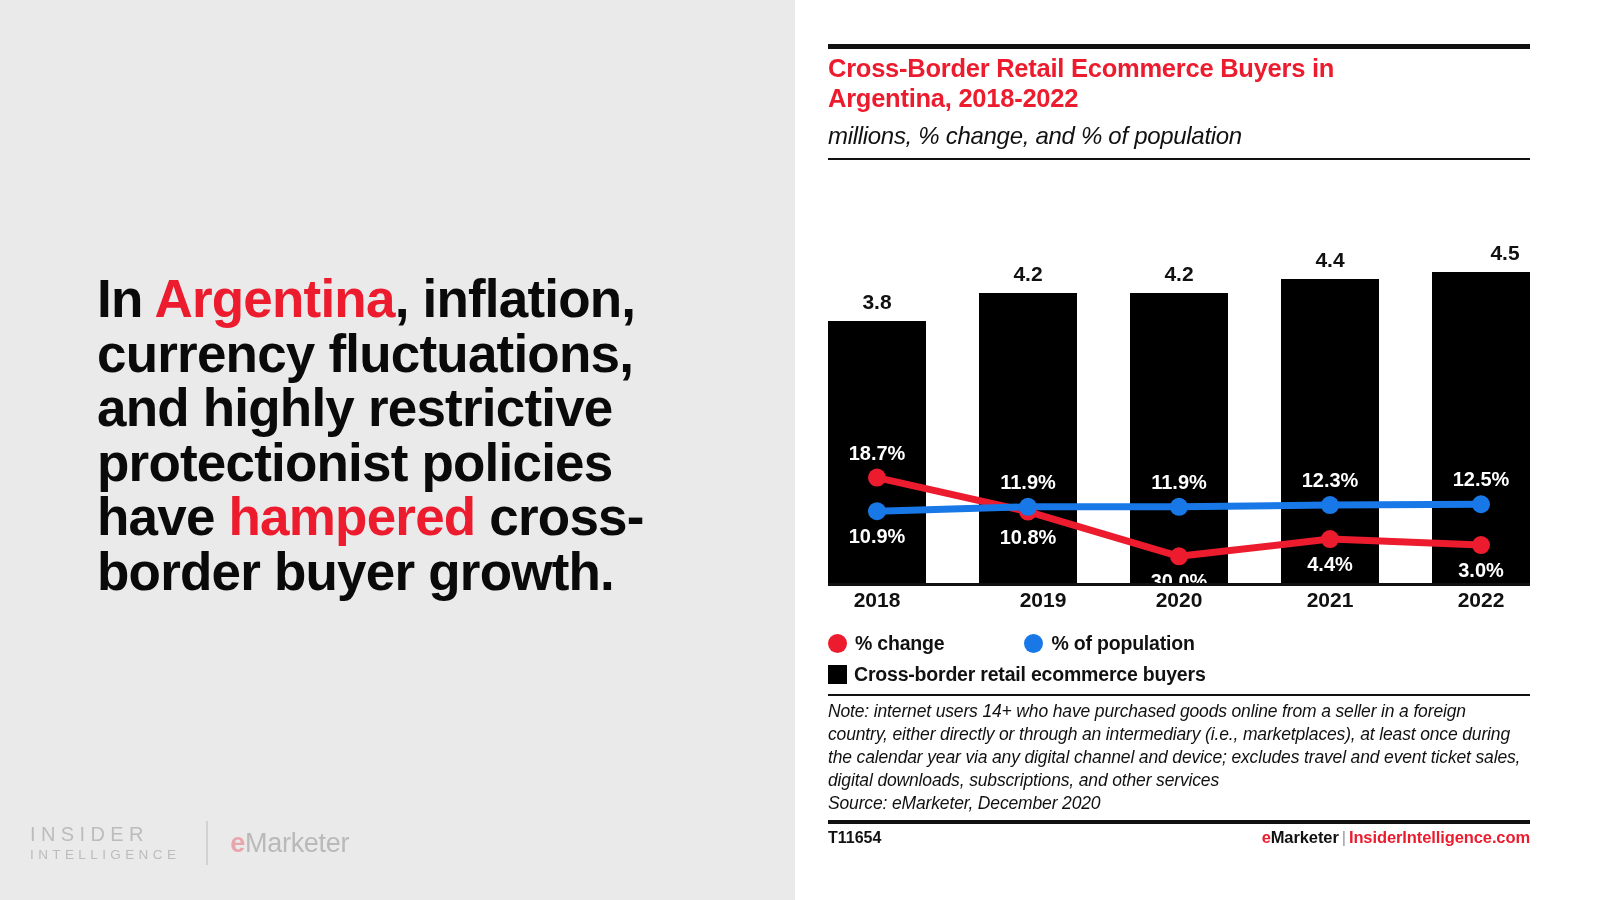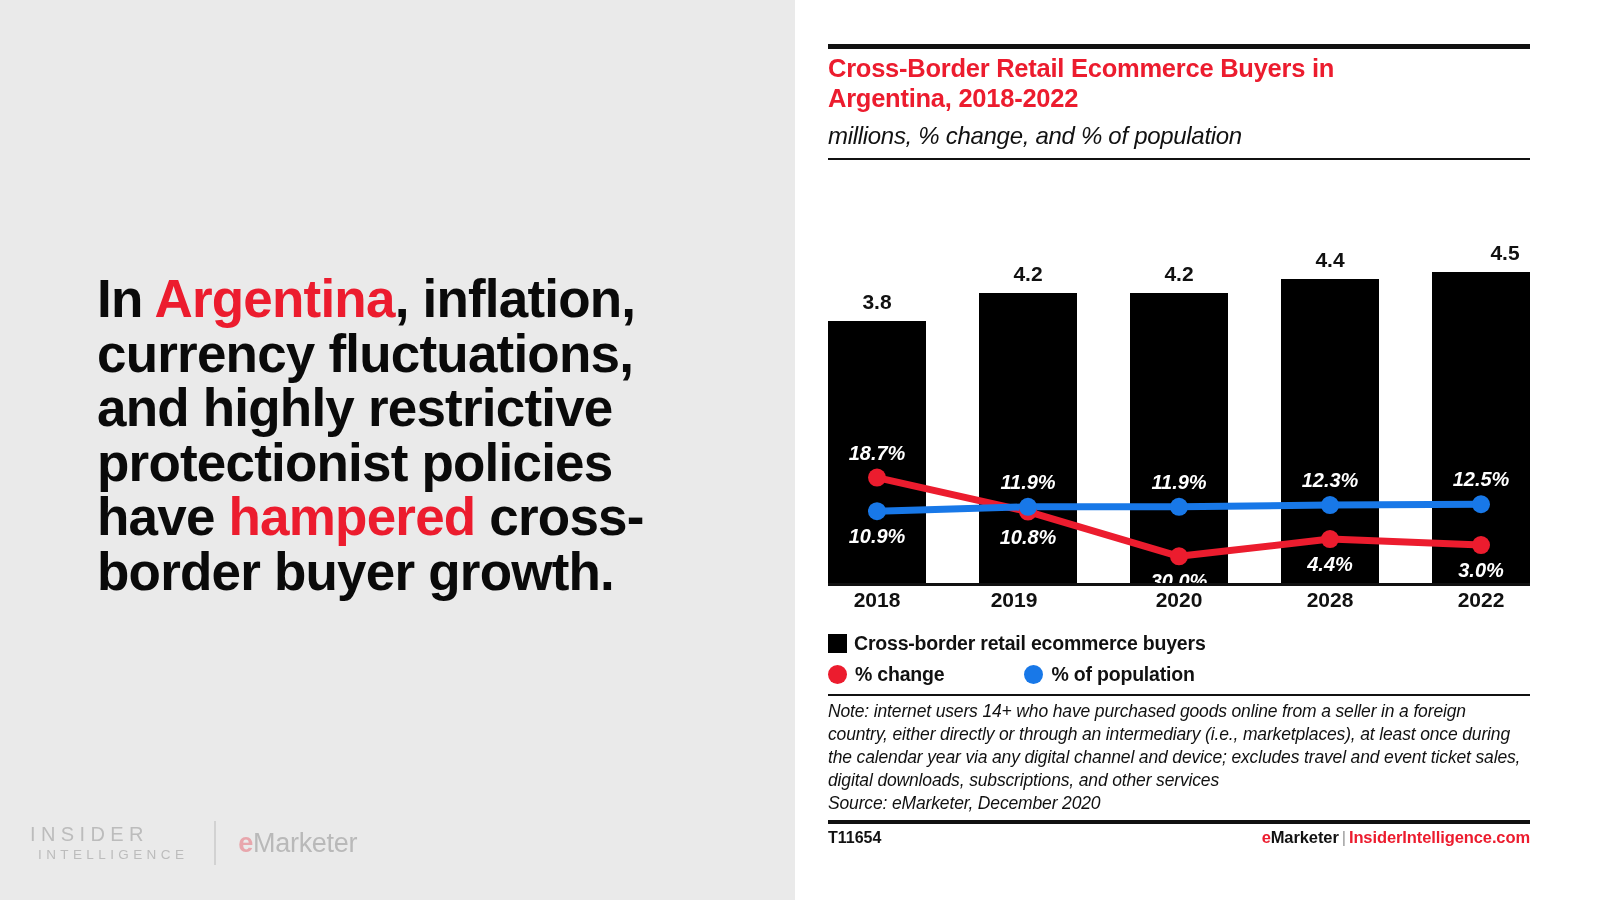--- a/index.html
+++ b/index.html
@@ -61,21 +61,20 @@
     font-size: 20px;
     letter-spacing: 5.4px;
     line-height: 1.25;
     font-weight: 400;
   }
   .brand-insider .ln2 {
     font-size: 13.5px;
     letter-spacing: 4.4px;
     line-height: 1.25;
     font-weight: 400;
-    margin-left: 8px;
   }
   .brand-divider {
     width: 2px;
     height: 44px;
     background: #d2d2d2;
     margin: 0 22px 0 26px;
   }
   .brand-emarketer {
     font-size: 27px;
     font-weight: 500;
@@ -197,21 +196,20 @@
     overflow: visible;
   }
   .pt-label {
     position: absolute;
     width: 120px;
     text-align: center;
     font-size: 20px;
     font-weight: bold;
     color: #ffffff;
     white-space: nowrap;
-    font-style: italic;
   }
 
   
   .legend {
     position: absolute;
     left: 0;
     top: 628px;
     width: 702px;
   }
   .legend-row {
@@ -358,42 +356,42 @@
             <div class="pt-label" style="left: 593px; top: 379.1px;">3.0%</div>
             <div class="pt-label" style="left: -11px; top: 345.13px;">10.9%</div>
             <div class="pt-label" style="left: 140px; top: 290.83px;">11.9%</div>
             <div class="pt-label" style="left: 291px; top: 290.83px;">11.9%</div>
             <div class="pt-label" style="left: 442px; top: 289.11px;">12.3%</div>
             <div class="pt-label" style="left: 593px; top: 288.25px;">12.5%</div>
           </div>
         <div class="axisline"></div>
         <div class="xlabels" id="xlabels">
             <div class="xlabel" style="left: 0px;">2018</div>
-            <div class="xlabel" style="left: 137px;">2019</div>
+            <div class="xlabel" style="left: 166px;">2019</div>
             <div class="xlabel" style="left: 302px;">2020</div>
-            <div class="xlabel" style="left: 453px;">2028</div>
+            <div class="xlabel" style="left: 453px;">2021</div>
             <div class="xlabel" style="left: 604px;">2022</div>
           </div>
       </div>
 
       <div class="legend">
+        <div class="legend-row">
+          <div class="legend-item">
+            <span class="lg-swatch-dot" style="background:#ec1c2e"></span>
+            <span class="lg-text">% change</span>
+          </div>
+          <div class="legend-item pop">
+            <span class="lg-swatch-dot" style="background:#1878e8"></span>
+            <span class="lg-text">% of population</span>
+          </div>
+        </div>
         <div class="legend-row">
           <div class="legend-item">
             <span class="lg-swatch-sq"></span>
             <span class="lg-text">Cross-border retail ecommerce buyers</span>
-          </div>
-        </div>
-        <div class="legend-row">
-          <div class="legend-item">
-            <span class="lg-swatch-dot" style="background:#ec1c2e"></span>
-            <span class="lg-text">% change</span>
-          </div>
-          <div class="legend-item pop">
-            <span class="lg-swatch-dot" style="background:#1878e8"></span>
-            <span class="lg-text">% of population</span>
           </div>
         </div>
       </div>
 
       <div class="rule-note"></div>
       <div class="note"><span>Note: internet users 14+ who have purchased goods online from a seller in a foreign country, either directly or through an intermediary (i.e., marketplaces), at least once during the calendar year via any digital channel and device; excludes travel and event ticket sales, digital downloads, subscriptions, and other services</span><br><span>Source: eMarketer, December 2020</span></div>
 
       <div class="rule-footer"></div>
       <div class="footer">
         <span class="tnum">T11654</span>

